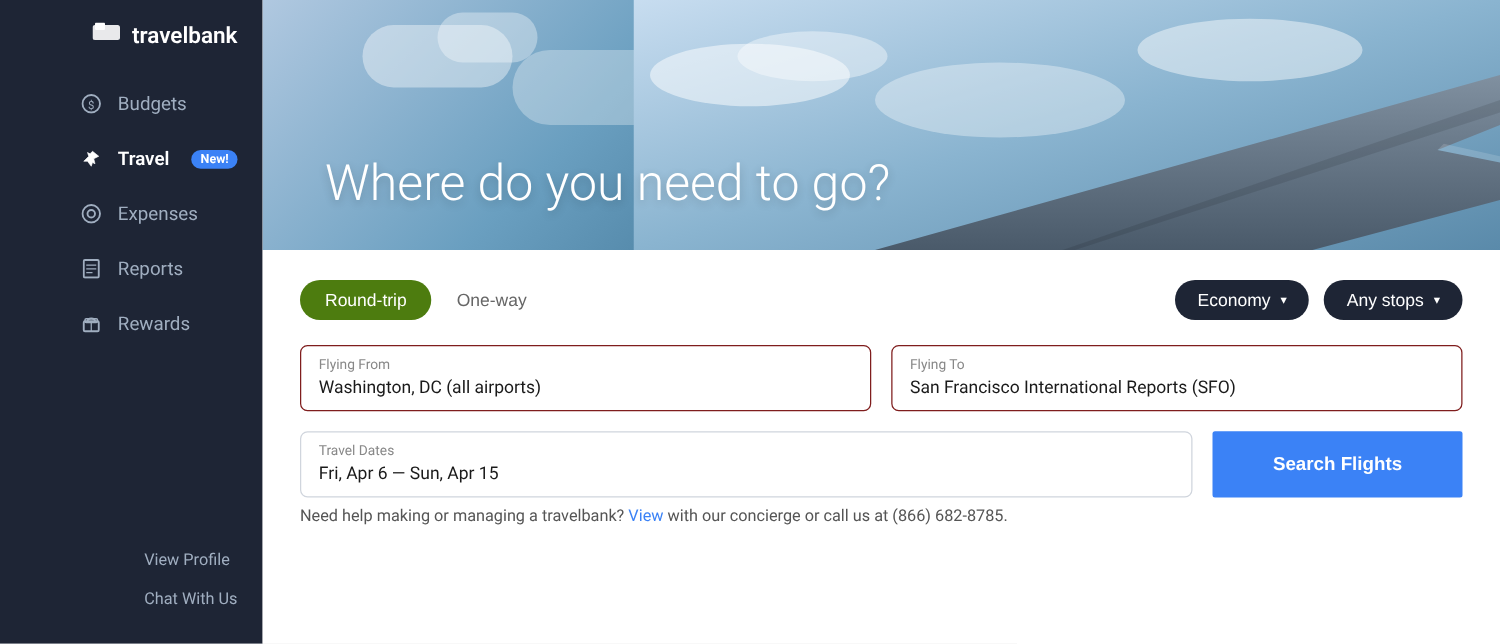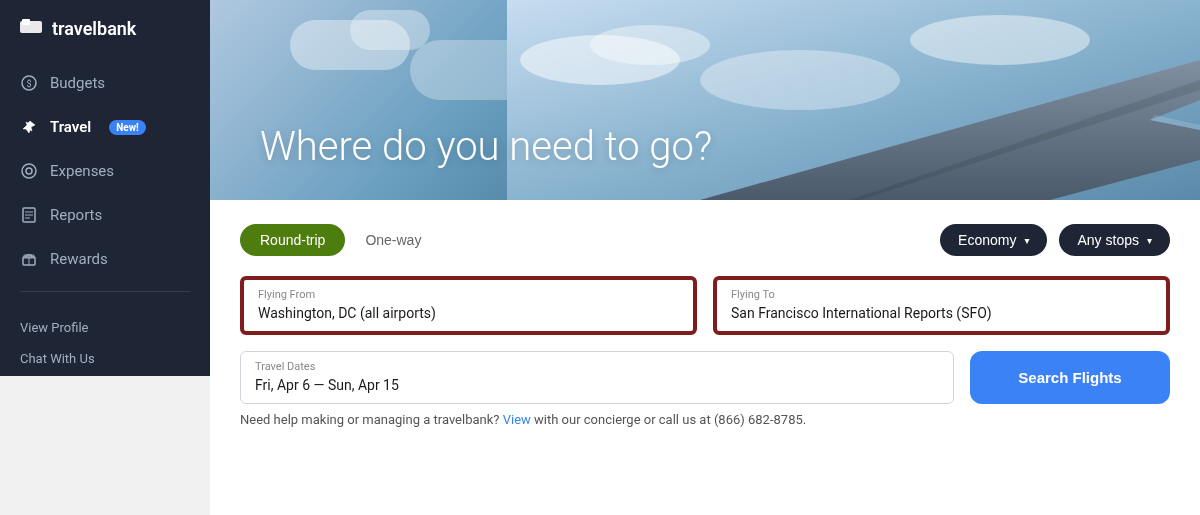--- a/index.html
+++ b/index.html
@@ -13,21 +13,22 @@
     }
 
     
     .sidebar {
       width: 210px;
       min-width: 210px;
       background: #1e2535;
       color: #fff;
       display: flex;
       flex-direction: column;
-      height: 376px;
+      height: 515px;
+      align-items: flex-end;
     }
 
     .sidebar-logo {
       display: flex;
       align-items: center;
       gap: 10px;
       padding: 18px 20px;
       font-size: 18px;
       font-weight: 600;
       color: #fff;
@@ -201,21 +202,21 @@
 
     .fields-row {
       display: flex;
       gap: 16px;
       margin-bottom: 16px;
     }
 
     .field-group {
       flex: 1;
       position: relative;
-      border: 4px solid #7f1d1d;
+      border: 1px solid #7f1d1d;
       border-radius: 6px;
       padding: 8px 14px 10px;
     }
 
     .field-label {
       font-size: 11px;
       color: #888;
       margin-bottom: 4px;
     }
 
@@ -235,21 +236,21 @@
       position: relative;
       border: 1px solid #d0d5dd;
       border-radius: 6px;
       padding: 8px 14px 10px;
     }
 
     .btn-search {
       background: #3b82f6;
       color: #fff;
       border: none;
-      border-radius: 12px;
+      border-radius: 2px;
       padding: 0 40px;
       font-size: 15px;
       font-weight: 600;
       cursor: pointer;
       white-space: nowrap;
       min-width: 200px;
     }
 
     .help-text {
       font-size: 13px;

